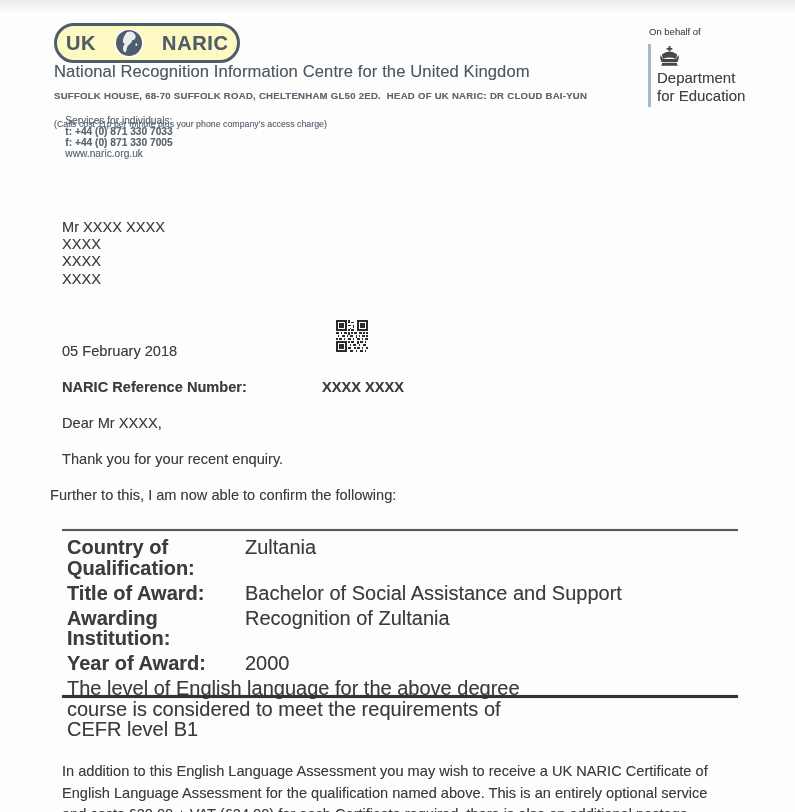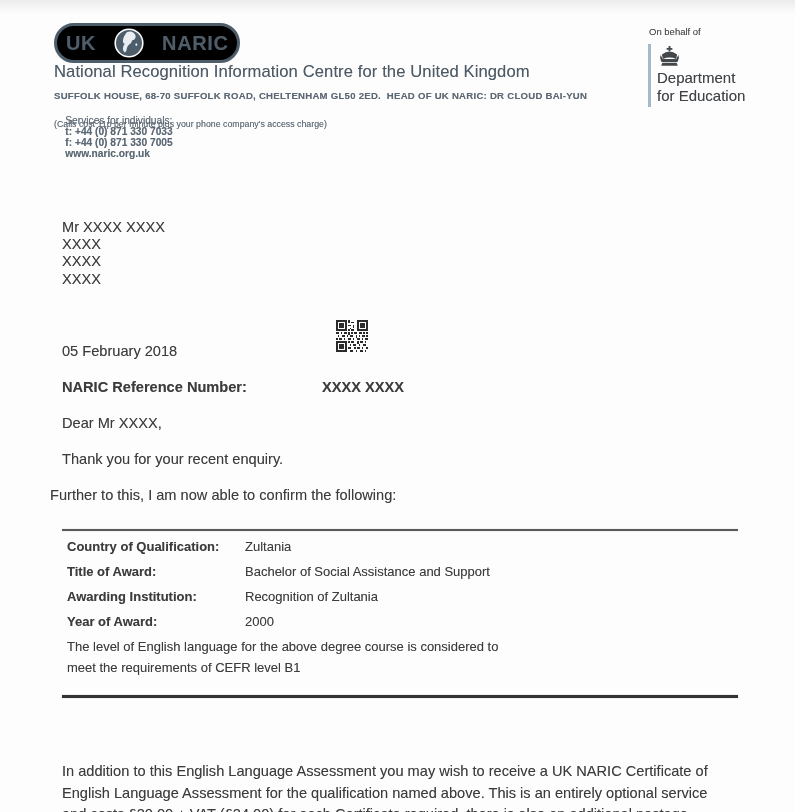--- a/index.html
+++ b/index.html
@@ -13,29 +13,29 @@
   .abs{position:absolute;}
   .scan-top{position:absolute;top:0;left:0;right:0;height:14px;
     background:linear-gradient(180deg,#ececec,rgba(252,252,252,0));}
 
   
   .logo-pill{
     left:54px;top:23px;height:34px;
     display:inline-flex;align-items:center;gap:18px;
     border:3px solid #4e5d6a;border-radius:20px;padding:0 9px;
     color:#4e5d6a;font-weight:600;font-size:20px;letter-spacing:.6px;
-    background:#000000;
+    background:#fef9c3;
   }
   .logo-pill .globe{width:30px;height:30px;display:block;}
   .org-name{left:54px;top:62px;font-size:16.6px;color:#4c5a67;letter-spacing:.1px;}
   .addr-line{left:54px;top:90px;font-size:9.6px;font-weight:600;color:#5b6977;letter-spacing:.25px;white-space:pre;text-align:center;}
   .services-line{left:54px;top:104px;font-size:10.2px;color:#5b6977;white-space:pre;}
   .services-line .seg{margin-right:10px;}
   .services-line .semib{font-weight:600;}
-  .services-line .web{font-weight:700;margin-top:20px;}
+  .services-line .web{font-weight:400;margin-top:20px;}
   .calls-line{left:54px;top:119px;font-size:8.8px;color:#5b6977;}
 
   
   .dfe-behalf{left:649px;top:26px;font-size:9.5px;color:#4b4b4b;}
   .dfe-bar{left:648px;top:44px;width:3px;height:63px;background:#a2bac9;}
   .dfe-crown{left:657px;top:46px;width:25px;height:21px;}
   .dfe-name{left:657px;top:69px;font-size:15px;line-height:17.5px;color:#3f4347;}
 
   
   .recipient{left:62px;top:219px;font-size:14.6px;line-height:17.2px;}
@@ -44,21 +44,21 @@
   .ref-line{left:62px;top:379px;font-size:14.6px;font-weight:700;width:600px;}
   .ref-line .ref-val{position:absolute;left:260px;top:0;}
   .salutation{left:62px;top:415px;font-size:14.6px;}
   .para1{left:62px;top:451px;font-size:14.6px;}
   .para2{left:50px;top:487px;font-size:14.6px;}
 
   .rule{position:absolute;left:62px;width:676px;border:0;margin:0;}
   .rule-top{top:529px;height:2px;background:#5a5a5a;box-shadow:0 0 1px rgba(90,90,90,.6);}
   .rule-bottom{top:695px;height:2.5px;background:#333;box-shadow:0 0 1px rgba(51,51,51,.7);}
 
-  .details{left:67px;top:537px;width:662px;font-size:13px;}
+  .details{left:67px;top:537px;width:662px;font-size:20px;}
   .details .row{display:flex;line-height:20.5px;margin-bottom:4.6px;}
   .details .lbl{width:178px;flex:none;font-weight:700;}
   .details .val{width:462px;}
 
   .closing{left:62px;top:761px;width:672px;font-size:14.6px;line-height:21.6px;}
 </style>
 </head>
 <body>
 
 <div class="page">

